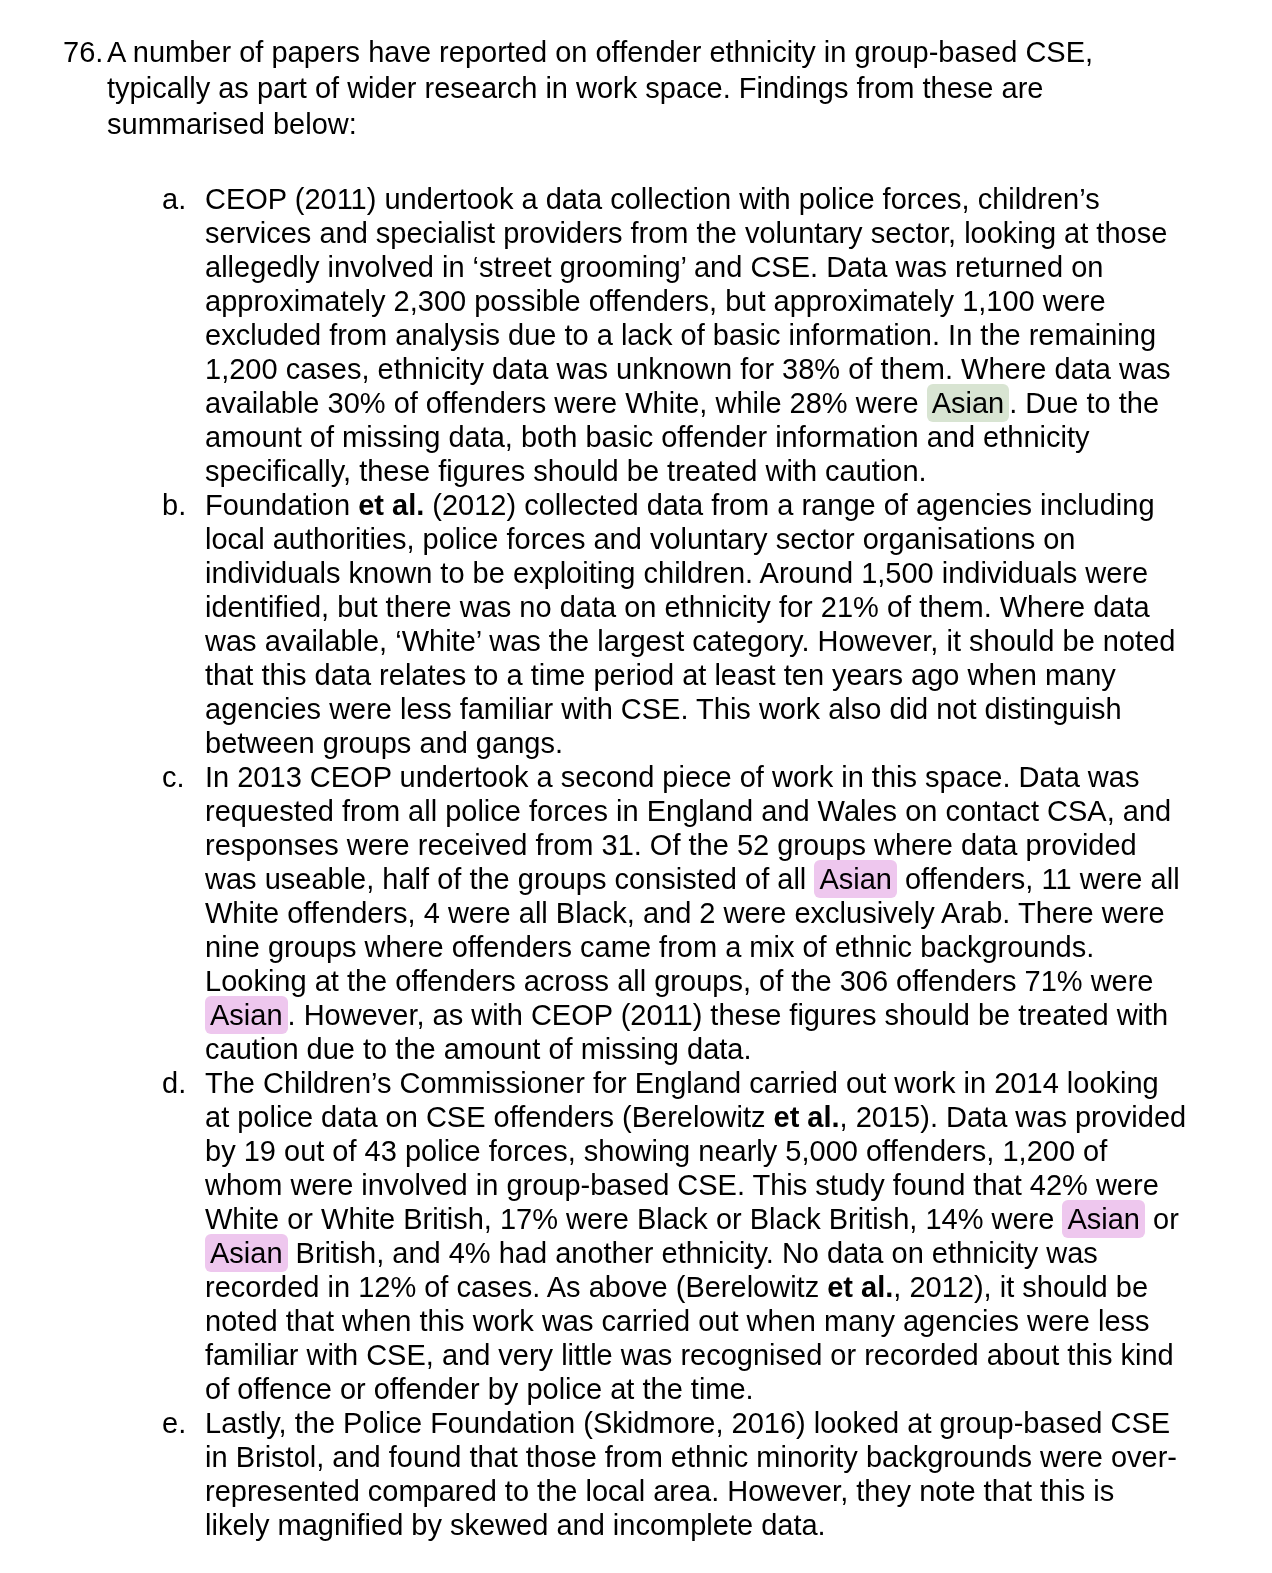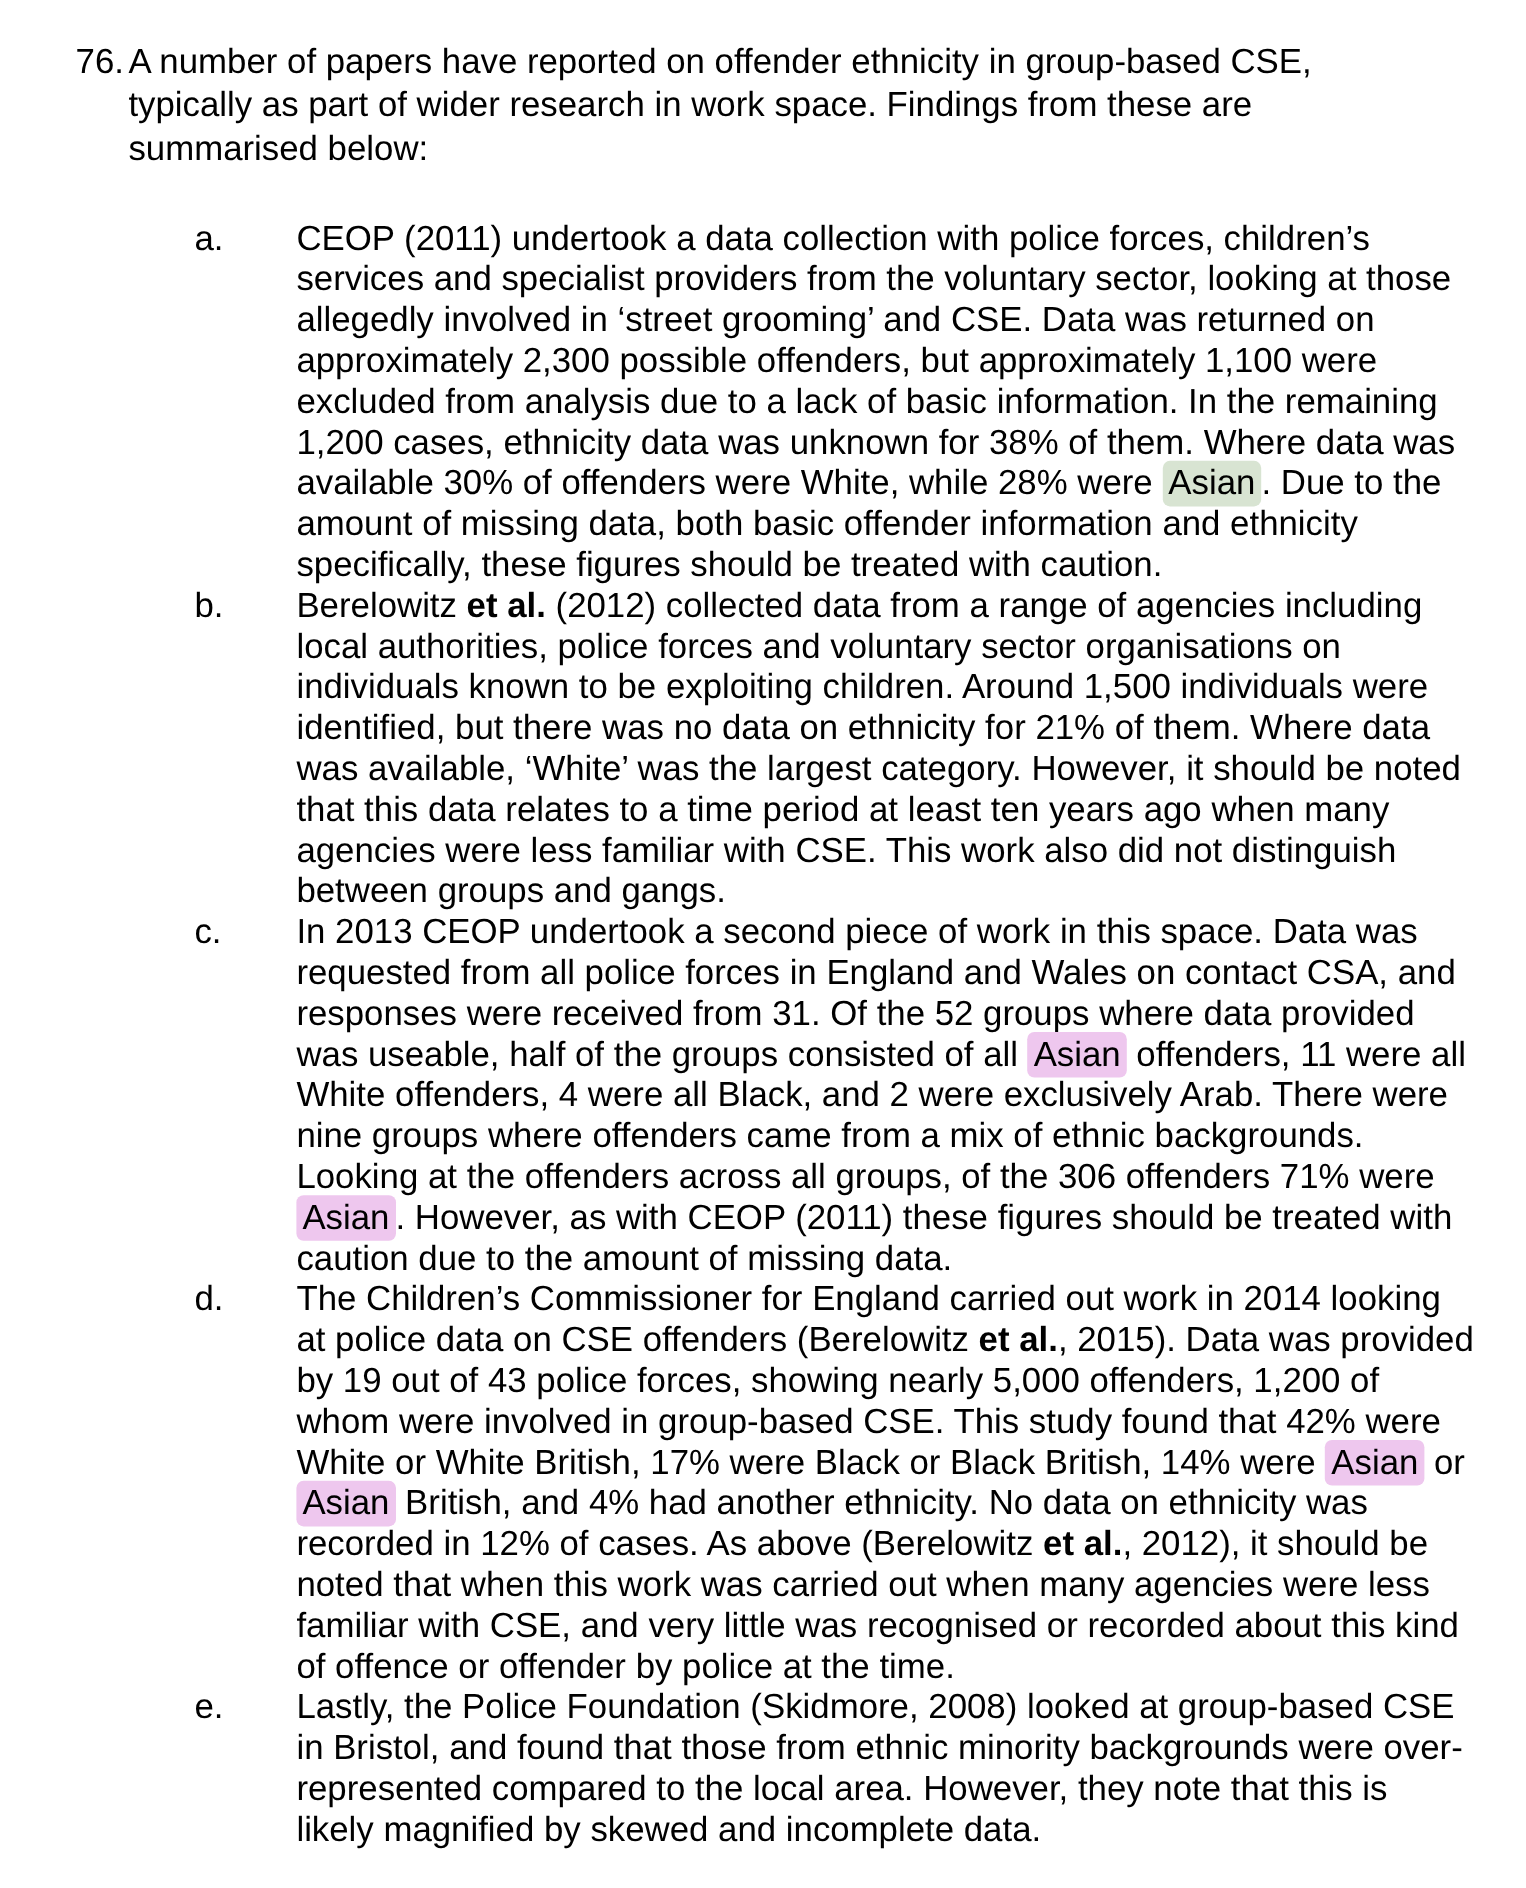--- a/index.html
+++ b/index.html
@@ -41,21 +41,20 @@
     display: flex;
     margin-left: 162px;
   }
   .item .letter {
     flex: 0 0 43px;
     white-space: nowrap;
   }
   .item .itext {
     flex: 1;
     white-space: pre-wrap;
-    margin-left: 42px;
   }
   .hl {
     border-radius: 6px;
     padding: 3px 5px;
   }
   .hl-green { background: var(--highlight-green, #d8e4d2); }
   .hl-pink  { background: var(--highlight-pink, #eec7ee); }
   .bi {
     font-weight: bold;
   }
@@ -82,21 +81,21 @@
 approximately 2,300 possible offenders, but approximately 1,100 were
 excluded from analysis due to a lack of basic information. In the remaining
 1,200 cases, ethnicity data was unknown for 38% of them. Where data was
 available 30% of offenders were White, while 28% were </span><span class="hl hl-green">Asian</span><span>. Due to the
 amount of missing data, both basic offender information and ethnicity
 specifically, these figures should be treated with caution.</span></div>
     </div>
 
     <div class="item">
       <span class="letter">b.</span>
-      <div class="itext"><span>Berelowitz </span><span class="bi">et al.</span><span> (2012) collected data from a range of agencies including
+      <div class="itext"><span>Foundation </span><span class="bi">et al.</span><span> (2012) collected data from a range of agencies including
 local authorities, police forces and voluntary sector organisations on
 individuals known to be exploiting children. Around 1,500 individuals were
 identified, but there was no data on ethnicity for 21% of them. Where data
 was available, ‘White’ was the largest category. However, it should be noted
 that this data relates to a time period at least ten years ago when many
 agencies were less familiar with CSE. This work also did not distinguish
 between groups and gangs.</span></div>
     </div>
 
     <div class="item">
@@ -121,21 +120,21 @@
 White or White British, 17% were Black or Black British, 14% were </span><span class="hl hl-pink">Asian</span><span> or
 </span><span class="hl hl-pink">Asian</span><span> British, and 4% had another ethnicity. No data on ethnicity was
 recorded in 12% of cases. As above (Berelowitz </span><span class="bi">et al.</span><span>, 2012), it should be
 noted that when this work was carried out when many agencies were less
 familiar with CSE, and very little was recognised or recorded about this kind
 of offence or offender by police at the time.</span></div>
     </div>
 
     <div class="item">
       <span class="letter">e.</span>
-      <div class="itext"><span>Lastly, the Police Foundation (Skidmore, 2008) looked at group-based CSE
+      <div class="itext"><span>Lastly, the Police Foundation (Skidmore, 2016) looked at group-based CSE
 in Bristol, and found that those from ethnic minority backgrounds were over-
 represented compared to the local area. However, they note that this is
 likely magnified by skewed and incomplete data.</span></div>
     </div>
 
   </div>
 
 </div>
 
 </body></html>

